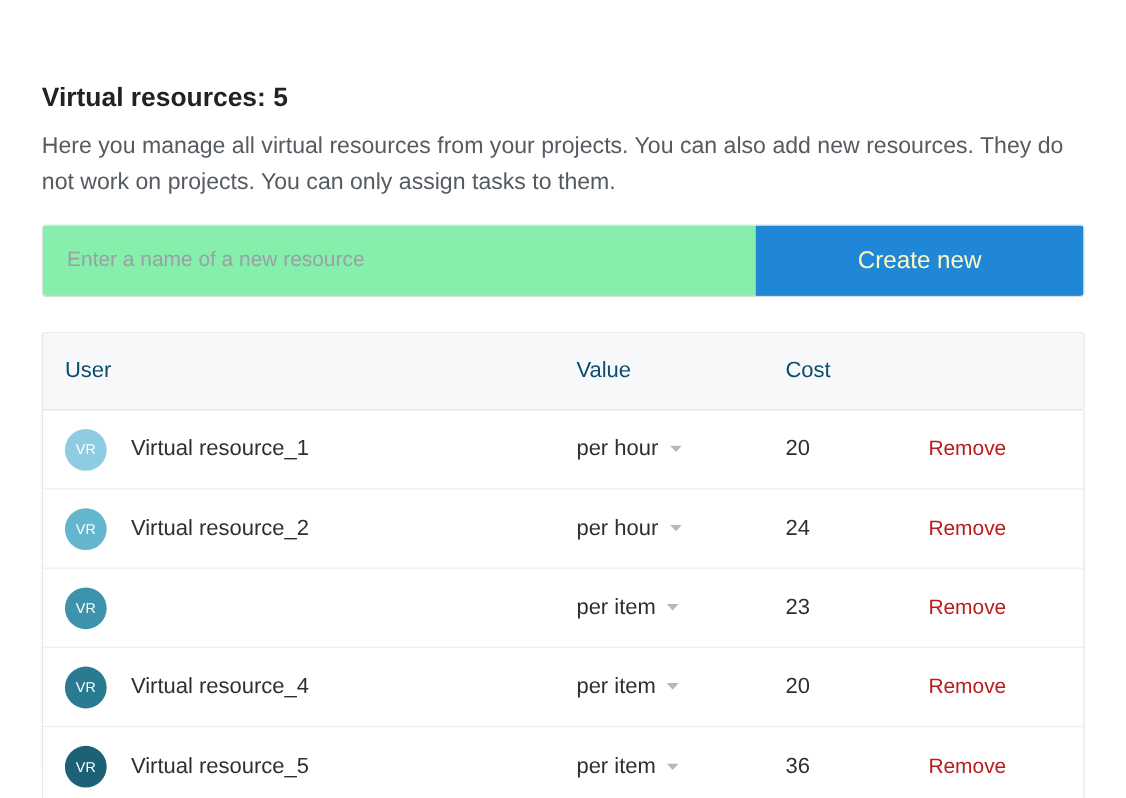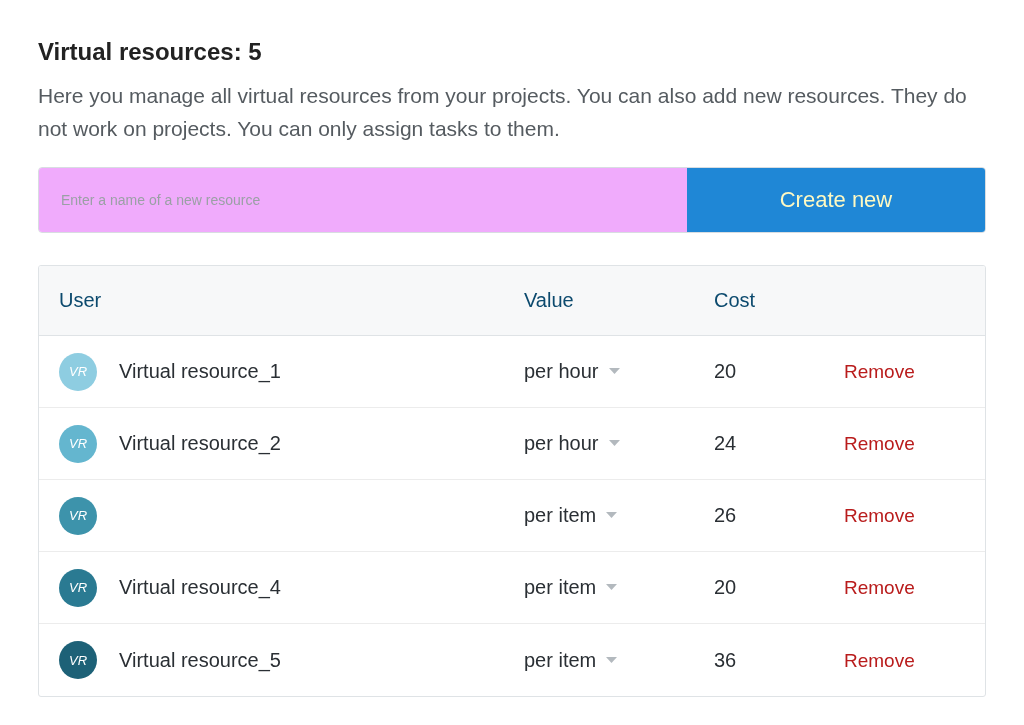--- a/index.html
+++ b/index.html
@@ -8,20 +8,21 @@
     background: #fff;
     color: #2a2f34;
     padding: 38px 38px 40px 38px;
     width: 1024px;
   }
   .title {
     font-size: 24px;
     font-weight: 700;
     color: #222;
     margin-bottom: 14px;
+    margin-top: 37px;
   }
   .description {
     font-size: 21px;
     line-height: 1.55;
     color: #555b60;
     margin-bottom: 22px;
     max-width: 940px;
   }
   .create-row {
     display: flex;
@@ -29,24 +30,24 @@
     border: 1px solid #d8dde1;
     border-radius: 4px;
     overflow: hidden;
     margin-bottom: 32px;
     height: 66px;
   }
   .create-input {
     flex: 1;
     border: none;
     outline: none;
-    font-size: 14px;
+    font-size: 19px;
     padding: 0 22px;
     color: #333;
-    background: #f0abfc;
+    background: #86efac;
   }
   .create-input::placeholder { color: #9aa0a5; }
   .create-btn {
     width: 298px;
     border: none;
     background: #1f87d6;
     color: #fef9c3;
     font-size: 22px;
     font-weight: 400;
     cursor: pointer;
@@ -89,21 +90,20 @@
     width: 38px;
     height: 38px;
     border-radius: 50%;
     display: flex;
     align-items: center;
     justify-content: center;
     color: #fff;
     font-size: 13px;
     font-weight: 500;
     flex-shrink: 0;
-    font-style: italic;
   }
   .user-name { color: #2a2f34; }
   .value-cell {
     display: flex;
     align-items: center;
     gap: 10px;
     color: #2a2f34;
     cursor: pointer;
   }
   .chevron {
@@ -179,21 +179,21 @@
           <div class="avatar" style="background: rgb(61, 147, 171);">VR</div>
         </div>
         <div class="col-value value-cell">
           <span>per item</span>
           <span class="chevron">
             <svg width="11" height="7" viewBox="0 0 11 7">
               <path d="M0 0 L5.5 6 L11 0 Z" fill="#b3b9be"></path>
             </svg>
           </span>
         </div>
-        <div class="col-cost cost-cell">26</div>
+        <div class="col-cost cost-cell">23</div>
         <div class="col-action"><button class="remove-btn">Remove</button></div>
       </div>
       <div class="trow">
         <div class="col-user user-cell">
           <div class="avatar" style="background: rgb(42, 122, 146);">VR</div>
           <span class="user-name">Virtual resource_4</span>
         </div>
         <div class="col-value value-cell">
           <span>per item</span>
           <span class="chevron">

